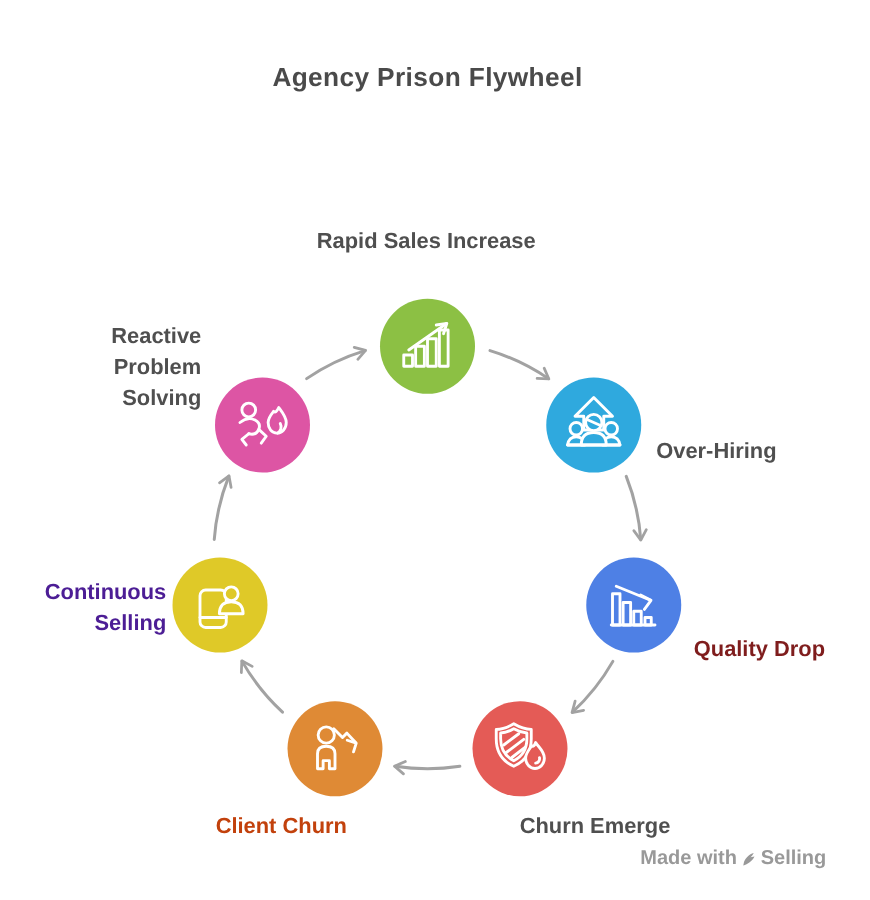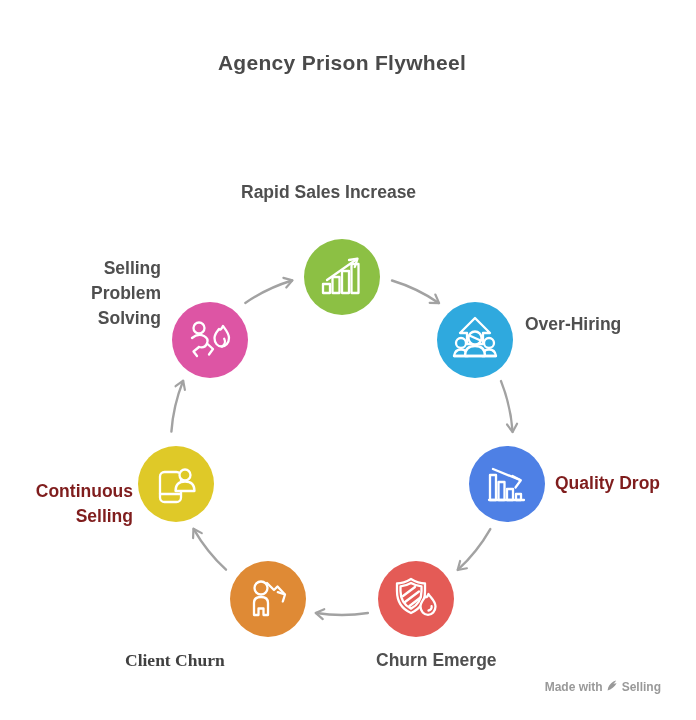--- a/index.html
+++ b/index.html
@@ -16,27 +16,27 @@
   .node .disc {
     position:absolute; inset:0; border-radius:50%; background:var(--c,#ccc);
   }
   .node svg.icon { position:absolute; inset:0; }
   .icon * { stroke:#fff; stroke-width:2.3; fill:none; stroke-linecap:round; stroke-linejoin:round; }
   .icon .fillbg { fill:var(--c,#ccc); }
   .label {
     position:absolute; font-size:17.5px; font-weight:700; line-height:25px;
     color:#4F4F4F;
   }
-  .l-center { }
+  .l-center { text-align:center; }
   .l-right  { text-align:right; }
-  .l-nowrap { white-space:nowrap; }
+  .l-nowrap { white-space:nowrap;margin-top:36px; }
   .watermark {
     position:absolute; top:680px; right:23px; height:14px;
-    display:flex; gap:4px;
-    font-size:12px; font-weight:600; color:#999999;margin-left:22px;
+    display:flex; align-items:center; gap:4px;
+    font-size:16px; font-weight:600; color:#999999;margin-left:22px;
   }
 </style>
 </head>
 <body>
 
 <div class="canvas" style="background: rgb(255, 255, 255);">
 
   <div class="title" style="color: rgb(74, 74, 74);">Agency Prison Flywheel</div>
 
   <svg class="arrows" width="696" height="720" viewBox="0 0 696 720">
@@ -115,45 +115,45 @@
 
   <div class="node" style="left: 230px; top: 561px; --c: #DF8A35;">
     <div class="disc"></div>
     <svg class="icon" viewBox="-38 -38 76 76">
       <circle cx="-7" cy="-11" r="6.5"></circle>
       <path d="M-14,16 L-14,4 Q-14,-2 -7,-2 Q0,-2 0,4 L0,16 L-4.5,16 L-4.5,9.5 L-9.5,9.5 L-9.5,16 Z"></path>
       <polyline points="-1,-16 6,-9 9.5,-12.5 16.5,-5"></polyline>
       <path d="M9.8,-6.8 L17,-4.5 L14.8,2.5"></path>
     </svg>
   </div>
-  <div class="label l-center" style="left: 125px; top: 648px; width: 200px; color: #404040; font-family: Liberation Serif, serif;">Client Churn</div>
+  <div class="label l-center" style="left: 125px; top: 648px; width: 200px; color: #c2410c;">Client Churn</div>
 
   <div class="node" style="left: 138px; top: 446px; --c: #DFC928;">
     <div class="disc"></div>
     <svg class="icon" viewBox="-38 -38 76 76">
       <rect x="-16" y="-12" width="21" height="30" rx="4.5"></rect>
       <line x1="-16" y1="10" x2="5" y2="10"></line>
       <path class="fillbg" d="M-0.5,7 Q-0.5,-2.5 9,-2.5 Q18.5,-2.5 18.5,7 Z"></path>
       <circle class="fillbg" cx="9" cy="-9" r="5.5"></circle>
     </svg>
   </div>
-  <div class="label l-right" style="left: 13px; top: 479px; width: 120px; color: #7f1d1d;">Continuous Selling</div>
+  <div class="label l-right" style="left: 13px; top: 461px; width: 120px; color: #4c1d95;">Continuous Selling</div>
 
   <div class="node" style="left: 172px; top: 302px; --c: #DD55A4;">
     <div class="disc"></div>
     <svg class="icon" viewBox="-38 -38 76 76">
       <circle cx="-11" cy="-12" r="5.5"></circle>
       <path d="M-18,-2 Q-12,-7 -6,-4 Q-1,-1.5 -3,3.5 Q-5,8.5 -11,7"></path>
       <path d="M-3,3.5 L3,9 L-1,14.5"></path>
       <path d="M-11,7 L-16.5,11.5 L-13,16"></path>
       <path d="M13,-14 C16,-10 19,-6.5 19,-2 C19,3 15.5,6.5 11.5,6.5 C7.5,6.5 4.5,3 4.5,-2 C4.5,-5.8 7,-8.5 9,-11 C10,-9.5 11.5,-10.8 13,-14 Z"></path>
       <path d="M12,6.5 C14.6,5 15.8,1.8 14.2,-1.2"></path>
     </svg>
   </div>
-  <div class="label l-right" style="left: 41px; top: 256px; width: 120px; color: rgb(79, 79, 79);">Selling Problem Solving</div>
+  <div class="label l-right" style="left: 41px; top: 256px; width: 120px; color: rgb(79, 79, 79);">Reactive Problem Solving</div>
 
   <div class="watermark" style="color: rgb(153, 153, 153);">
     <span>Made with</span>
     <svg width="11" height="11" viewBox="0 0 11 11">
       <path d="M0.6,10.4 C4.2,9.4 7.8,6.8 9.6,3.2 L6.4,3.8 C8,2.3 8.7,1.2 8.9,0.4 C5.4,1.4 2.4,4.4 1.2,7.6 Z" fill="#999999"></path>
     </svg>
     <span>Selling</span>
   </div>
 
 </div>

